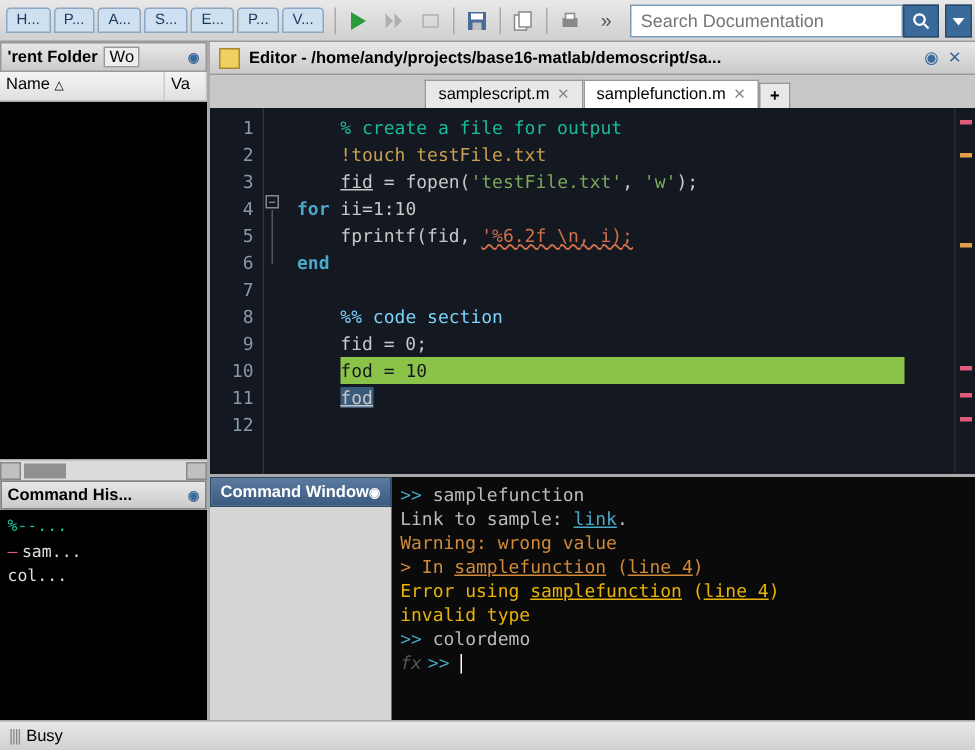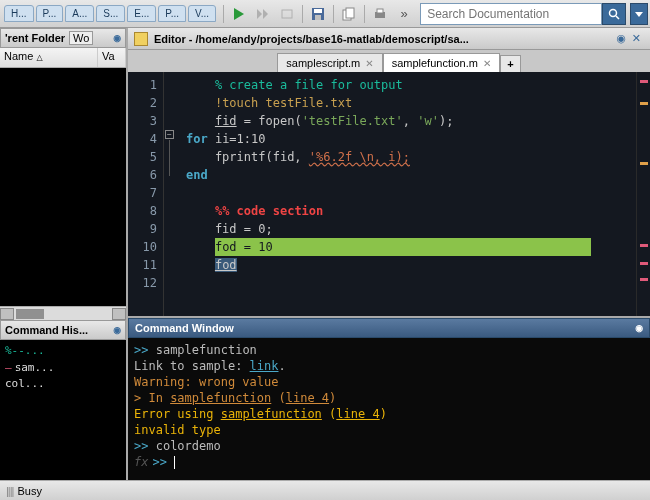--- a/index.html
+++ b/index.html
@@ -7,21 +7,21 @@
 .toolbar { height: 28px; background: linear-gradient(#e8e8e8, #d0d0d0); display: flex; align-items: center; border-bottom: 1px solid #999; }
 .tabstrip { display: flex; gap: 2px; padding: 2px 4px; }
 .tab { background: #cfe0f0; border: 1px solid #8ba8c4; border-radius: 3px 3px 0 0; padding: 2px 6px; font-size: 10px; color: #1a3a5a; cursor: pointer; }
 .tbtn { width: 22px; height: 22px; display: flex; align-items: center; justify-content: center; border-radius: 3px; margin: 0 1px; cursor: pointer; }
 .sep { width: 1px; height: 18px; background: #aaa; margin: 0 3px; }
 .search { flex: 1; display: flex; align-items: center; margin: 0 4px; }
 .search input { flex: 1; height: 22px; border: 1px solid #7a9ab8; padding: 0 6px; font-size: 12px; background: #fff; }
 .search-btn { width: 24px; height: 22px; background: #3a6a9a; border: 1px solid #2a4a6a; display: flex; align-items: center; justify-content: center; cursor: pointer; }
 .dropdown-btn { width: 18px; height: 22px; background: #3a6a9a; border: 1px solid #2a4a6a; display: flex; align-items: center; justify-content: center; margin-right: 2px; cursor: pointer; }
 .main { flex: 1; display: flex; overflow: hidden; }
-.leftcol { width: 128px; display: flex; flex-direction: column; border-right: 2px solid #aaa; }
+.leftcol { width: 140px; display: flex; flex-direction: column; border-right: 2px solid #aaa; }
 .panel-title { height: 20px; background: linear-gradient(#e8e8e8, #cacaca); border: 1px solid #999; display: flex; align-items: center; padding: 0 4px; font-weight: bold; font-size: 11px; position: relative; }
 .panel-title .od { position: absolute; right: 4px; font-size: 9px; color: #3a6a9a; cursor: pointer; }
 .folder-hdr { height: 20px; background: linear-gradient(#f4f4f4, #e0e0e0); display: flex; border-bottom: 1px solid #aaa; font-size: 11px; }
 .folder-hdr .col { padding: 2px 4px; border-right: 1px solid #ccc; }
 .folder-body { flex: 1; background: #000; }
 .scroll-h { height: 14px; background: #dcdcdc; display: flex; align-items: center; border-top: 1px solid #aaa; }
 .scroll-h .arrow { width: 14px; height: 12px; background: #c0c0c0; border: 1px solid #888; cursor: pointer; }
 .scroll-h .thumb { width: 28px; height: 10px; background: #909090; margin-left: 2px; cursor: pointer; }
 .cmdhist { flex: 0 0 160px; display: flex; flex-direction: column; background: #000; }
 .cmdhist-body { flex: 1; padding: 3px 5px; font-family: monospace; font-size: 11px; color: #ddd; line-height: 1.5; }
@@ -45,24 +45,24 @@
 .src { flex: 1; padding: 4px 0 4px 8px; position: relative; }
 .src .ln { height: 18px; white-space: pre; }
 .cmt2 { color: #1abc9c; }
 .bang { color: #c8a050; }
 .str { color: #7aa85a; }
 .kw { color: #4aa8c8; font-weight: bold; }
 .err { color: #d0704a; text-decoration: underline wavy #d0704a; }
 .ul { text-decoration: underline; }
 .hl { background: #8bc34a; color: #141820; display: inline-block; }
 .sel { background: #3a5a7a; }
-.section { color: #ef4444; font-weight: bold; margin-top: 43px; }
+.section { color: #7dd3fc; font-weight: normal; margin-top: 43px; }
 .marks { width: 14px; background: #141820; position: relative; border-left: 1px solid #2a2a2a; }
 .marks .mk { position: absolute; right: 2px; width: 8px; height: 3px; }
-.cmdwin { flex: 0 0 164px; display: flex; flex-direction: column; border-top: 2px solid #aaa; justify-content: center; }
+.cmdwin { flex: 0 0 164px; display: flex; flex-direction: row; border-top: 2px solid #aaa; justify-content: center; }
 .cmdwin-title { height: 20px; background: linear-gradient(#5a7aa0, #3a5a80); color: #fff; font-weight: bold; padding: 0 6px; display: flex; align-items: center; border: 1px solid #2a4a6a; }
 .cmdwin-title .od3 { margin-left: auto; cursor: pointer; font-size: 9px; }
 .cmdwin-body { flex: 1; background: #0a0a0a; color: #bbb; font-family: monospace; font-size: 12px; padding: 4px 6px; line-height: 16px; overflow: hidden; position: relative; }
 .cmdwin-body .pr { color: #4aa8c8; }
 .cmdwin-body .lnk { color: #4aa8c8; text-decoration: underline; cursor: pointer; }
 .cmdwin-body .wrn { color: #d08a3a; }
 .cmdwin-body .er2 { color: #eab308; }
 .cmdwin-body .eru { text-decoration: underline; cursor: pointer; }
 .cmdwin-body .fx { color: #555; font-style: italic; margin-right: 4px; }
 .cursor { display: inline-block; width: 1px; height: 13px; background: #fff; vertical-align: middle; }

